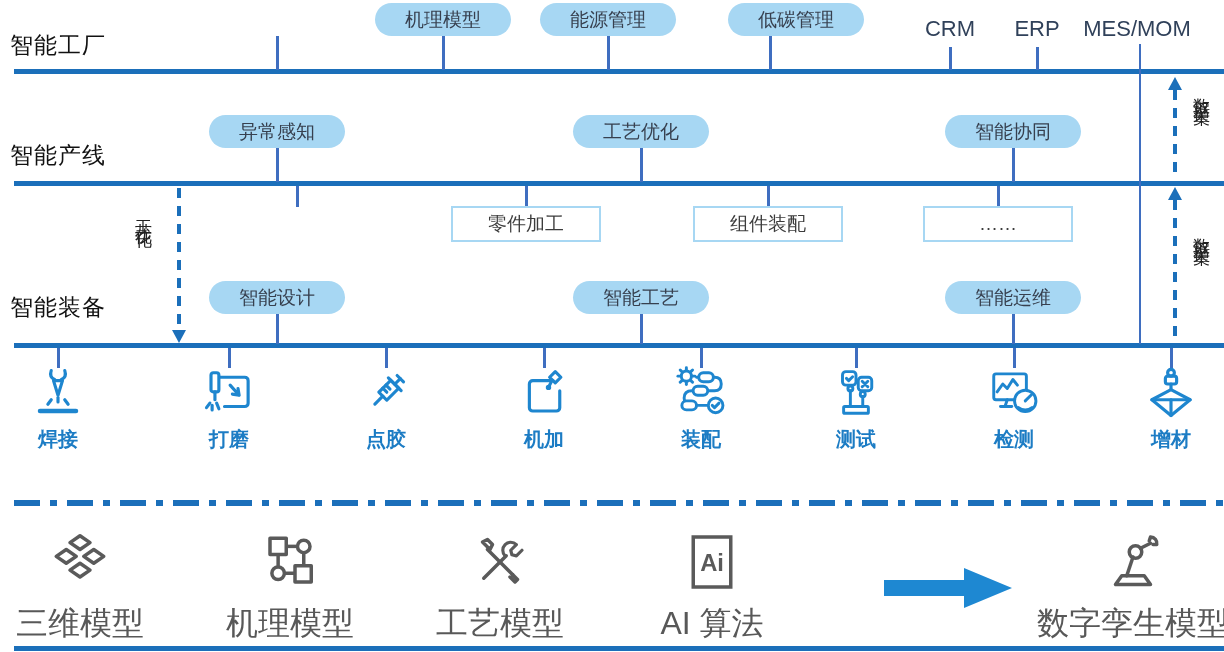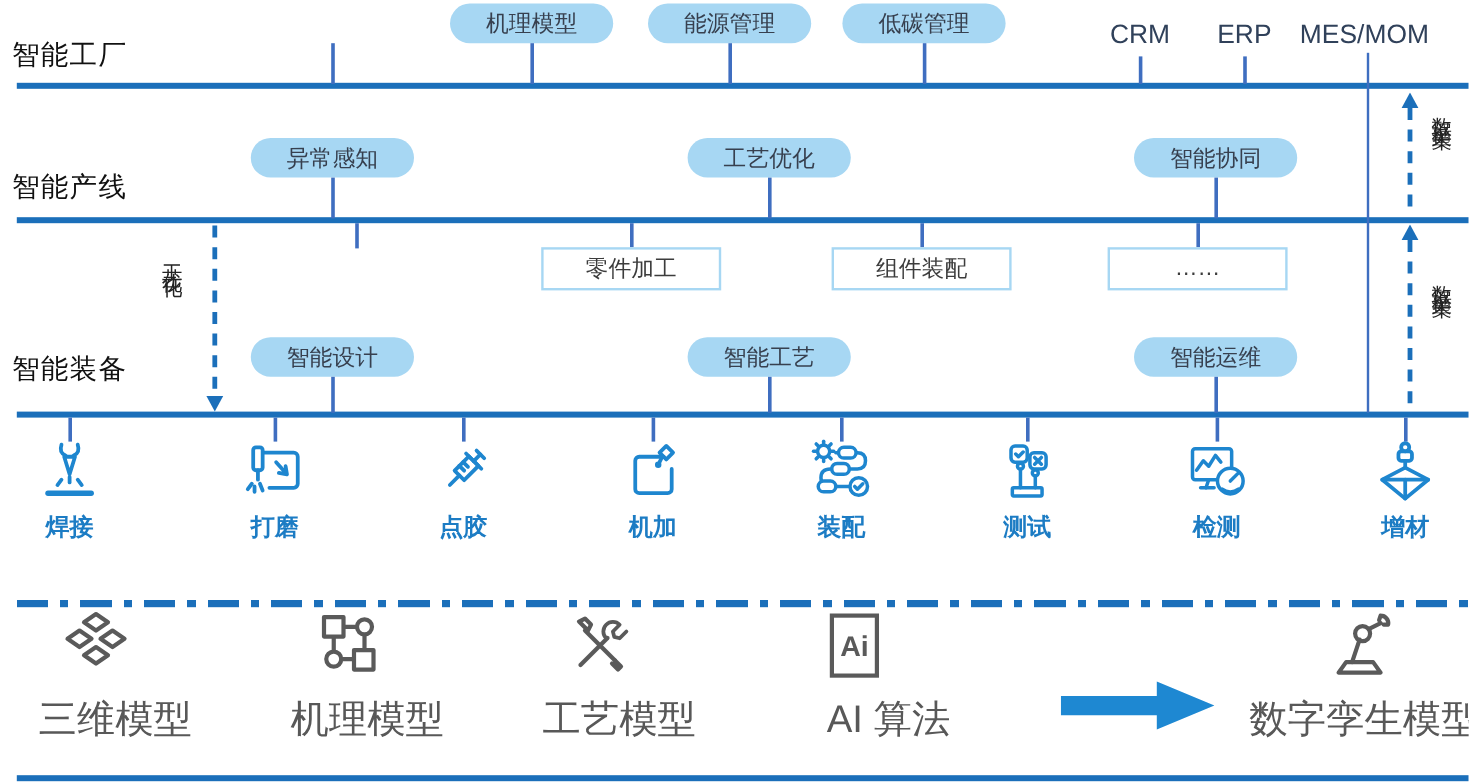--- a/index.html
+++ b/index.html
@@ -14,21 +14,21 @@
   .seclabel{position:absolute;left:10px;font-size:23px;color:#111111;letter-spacing:1px;white-space:nowrap;}
   .pill{position:absolute;height:33px;width:136px;border-radius:17px;background:#a7d7f3;
     color:#37404f;font-size:19px;display:flex;align-items:center;justify-content:center;white-space:nowrap;}
   .wbox{position:absolute;top:206px;height:36px;width:150px;box-sizing:border-box;border:2px solid #a7d7f3;
     background:#ffffff;color:#3c3c3c;font-size:19px;display:flex;align-items:center;justify-content:center;white-space:nowrap;}
   .sys{position:absolute;top:16px;font-size:22px;color:#30415a;text-align:center;white-space:nowrap;}
   .vtext{position:absolute;writing-mode:vertical-rl;text-orientation:upright;font-size:17px;color:#222222;
     letter-spacing:4px;white-space:nowrap;}
   .equip{position:absolute;top:366px;width:110px;text-align:center;font-family:Liberation Serif, serif;}
   .equip .lbl{margin-top:6px;font-size:20px;color:#1c7cc4;font-weight:600;}
-  .model{position:absolute;top:508px;text-align:right;}
+  .model{position:absolute;top:532px;text-align:center;}
   .model .lbl{margin-top:10px;font-size:32px;color:#585858;white-space:nowrap;}
   svg{display:block;margin:0 auto;}
   .absvg{position:absolute;margin:0;}
 </style>
 </head>
 <body>
 
 <div id="canvas">
 
   <div class="hline" style="top:69px"></div>
@@ -36,21 +36,21 @@
   <div class="hline" style="top:343px"></div>
   <div class="dashdot" style="top:500px"></div>
   <div class="hline" style="top:646px"></div>
 
   <div class="seclabel" style="top:30px">智能工厂</div>
   <div class="seclabel" style="top:140px">智能产线</div>
   <div class="seclabel" style="top:292px">智能装备</div>
 
   <div class="pill" style="left:375px;top:3px">机理模型</div>
   <div class="pill" style="left:540px;top:3px">能源管理</div>
-  <div class="pill" style="left:702px;top:3px">低碳管理</div>
+  <div class="pill" style="left:728px;top:3px">低碳管理</div>
   <div class="conn" style="left:276px;top:36px;height:34px"></div>
   <div class="conn" style="left:442px;top:36px;height:34px"></div>
   <div class="conn" style="left:607px;top:36px;height:34px"></div>
   <div class="conn" style="left:769px;top:36px;height:34px"></div>
 
   <div class="sys" style="left:915px;width:70px">CRM</div>
   <div class="sys" style="left:1007px;width:60px">ERP</div>
   <div class="sys" style="left:1072px;width:130px">MES/MOM</div>
   <div class="conn" style="left:949px;top:47px;height:23px"></div>
   <div class="conn" style="left:1036px;top:47px;height:23px"></div>

